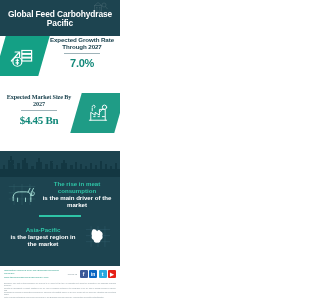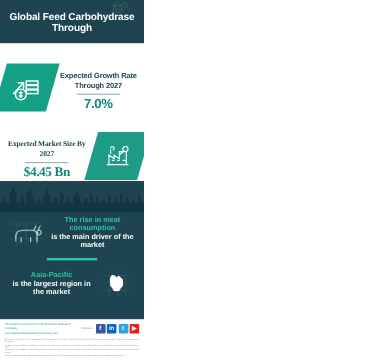--- a/index.html
+++ b/index.html
@@ -43,21 +43,21 @@
   .panel {
     position:relative;
     background:#ffffff;
     height:115px;
     padding:0;
   }
 
   .row {
     position:relative;
     display:flex;
-    align-items:flex-end;
+    align-items:flex-start;
     height:57px;
   }
   .row-b { justify-content:flex-start;font-family:Liberation Serif, serif; }
 
   .para {
     position:relative;
     width:44px; height:40px;
     flex:0 0 44px;
     transform:skewX(-16deg);
     display:flex; align-items:center; justify-content:center;
@@ -187,21 +187,21 @@
     padding:1px 4px 2px 4px;
   }
   .fine-line { display:block; }
 </style>
 </head>
 <body>
 
 <div class="poster">
 
   <div class="header">
-    <div class="header-title">Global Feed Carbohydrase Through</div>
+    <div class="header-title">Global Feed Carbohydrase Pacific</div>
     <div class="header-deco">
       <svg viewBox="0 0 32 26" width="16" height="13">
         <g fill="none" stroke="#ffffff" stroke-width="1.2">
           <rect x="5" y="9" width="14" height="11"></rect>
           <path d="M5 9 L12 3 L19 9"></path>
           <circle cx="24" cy="8" r="4"></circle>
           <path d="M27 11 L31 16"></path>
           <path d="M8 13h3M8 16h3M14 13h3M14 16h3"></path>
         </g>
       </svg>

